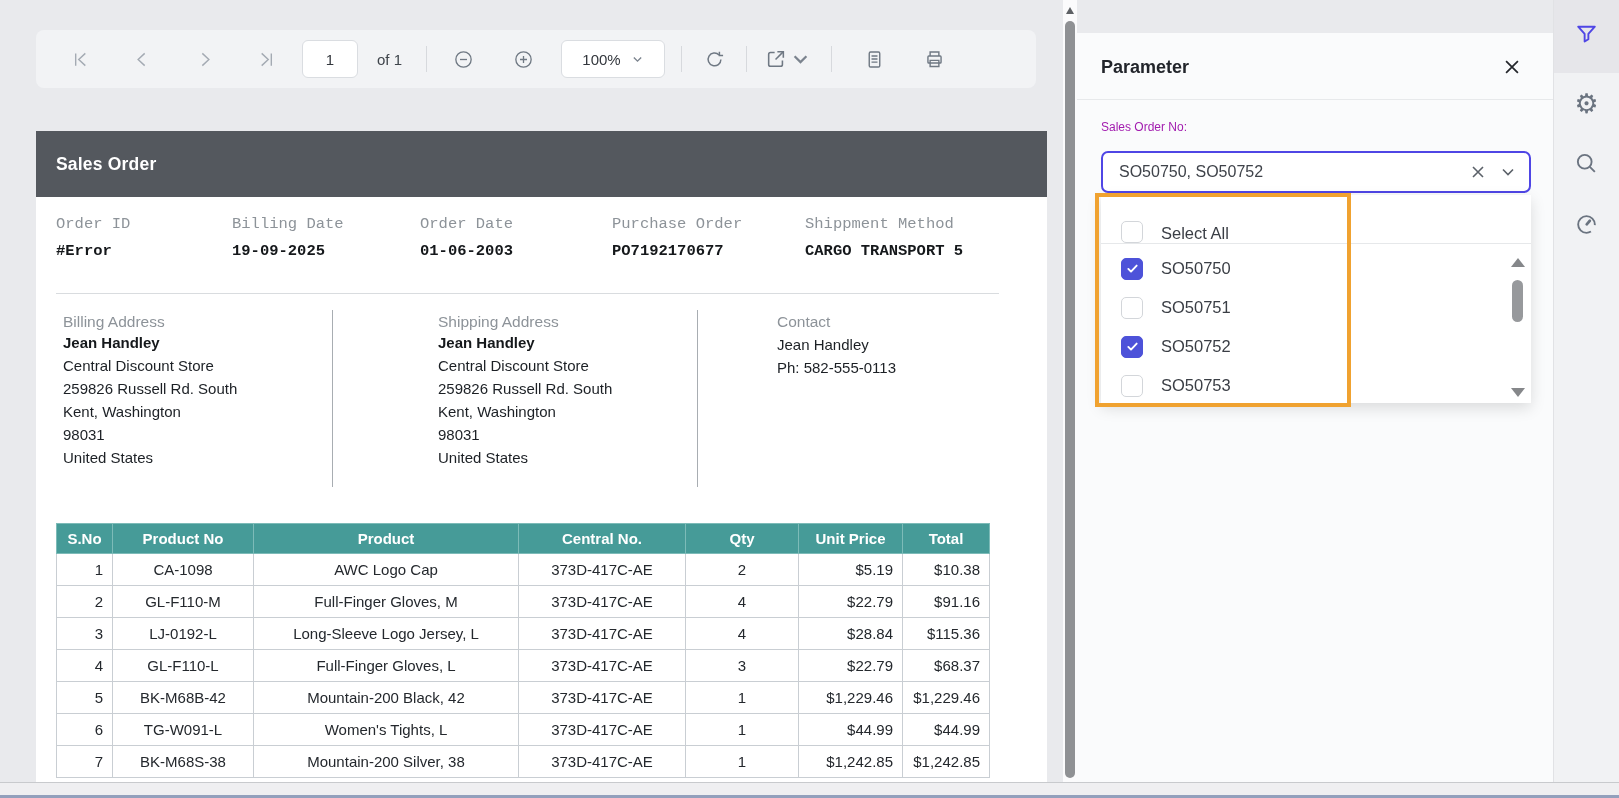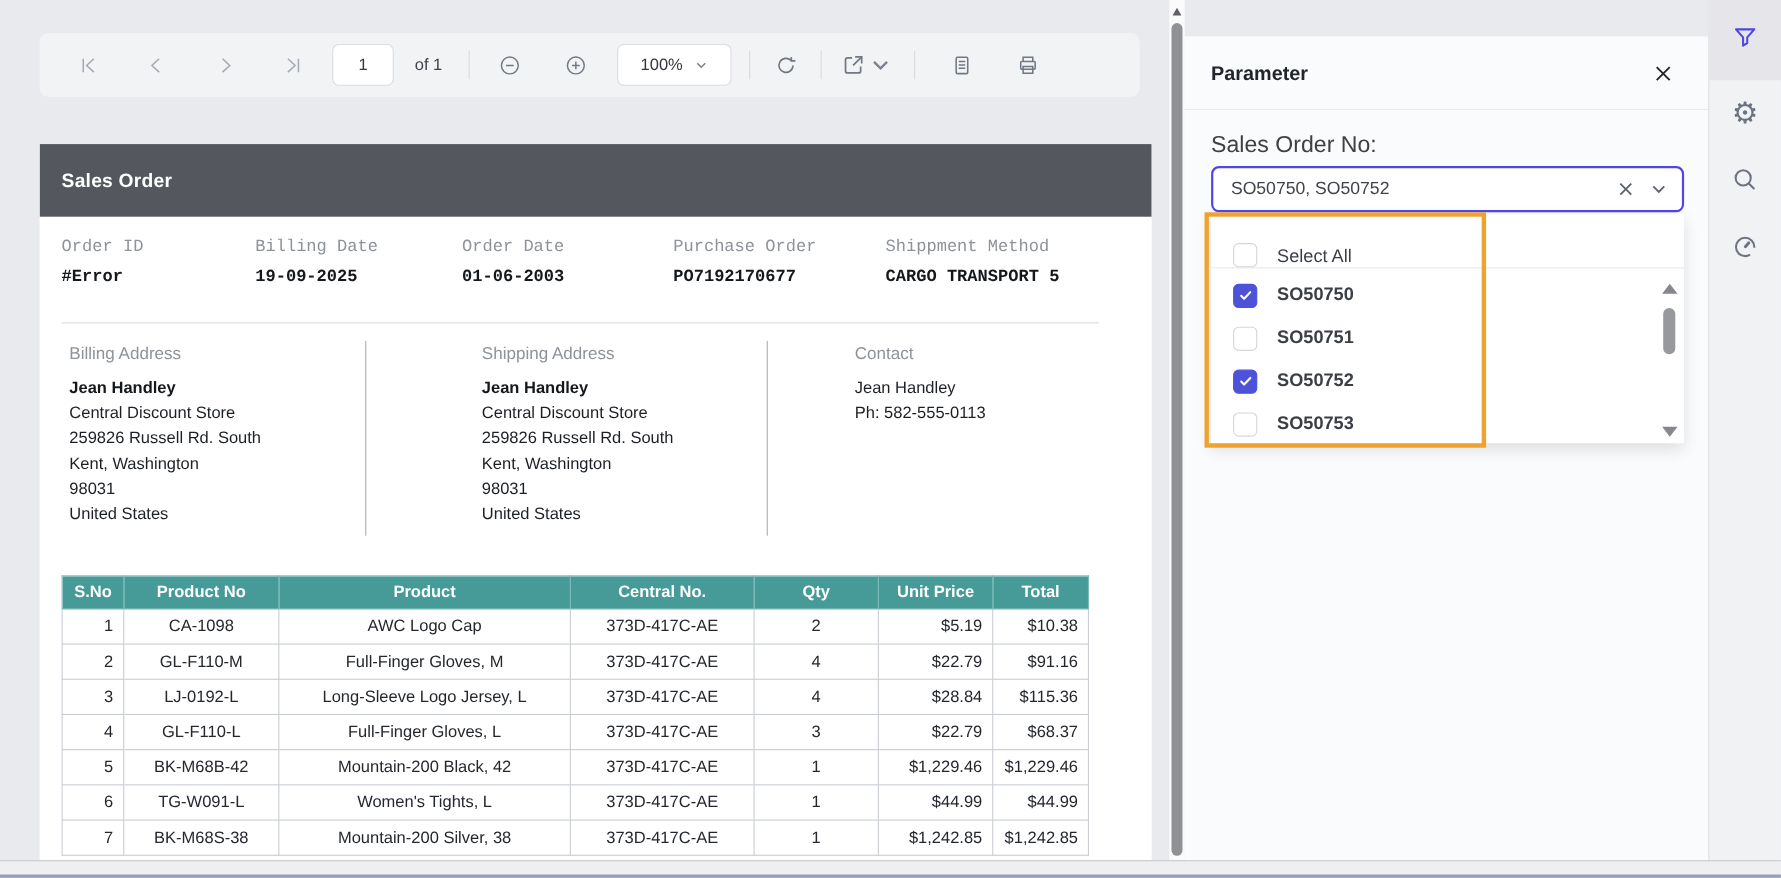--- a/index.html
+++ b/index.html
@@ -32,21 +32,21 @@
     display:flex; align-items:center; padding-left:20px; }
   .band span { color:#fff; font-size:17.5px; font-weight:bold; letter-spacing:.2px; }
 
   .ofield { position:absolute; top:84px;font-family:Liberation Mono, monospace; }
   .ofield .lab { font-size:15.5px; color:#8D9399; margin-bottom:9px; }
   .ofield .val { font-size:15.5px; color:#15181B; font-weight:bold; }
   .hdiv { position:absolute; left:20px; top:162px; width:943px; height:0;
     border-top:1px solid #D9DCDF; }
 
   .addr { position:absolute; top:182px; width:250px; }
-  .addr .lab { font-size:15.5px; color:#8D9399; margin-bottom:10px; }
+  .addr .lab { font-size:15.5px; color:#8D9399; }
   .addr .name { font-size:15px; color:#15181B; font-weight:bold; line-height:23px; }
   .addr .line { font-size:15px; color:#1C2025; line-height:23px; }
   .vdiv { position:absolute; top:179px; height:177px; width:1px; background:#A8ADB2; }
 
   table.items { position:absolute; left:20px; top:392px; width:933px;
     border-collapse:collapse; table-layout:fixed; }
   table.items th { background:#469B98; color:#fff; font-size:15px; font-weight:bold;
     height:30px; border:1px solid #7DBBB8; }
   table.items td { height:32px; font-size:15px; color:#24282D; border:1px solid #C9CED3;
     background:#fff; padding:0 9px; }
@@ -66,35 +66,35 @@
   .bottombar .blue { position:absolute; bottom:0; left:0; width:100%; height:3px; background:#93A0BC; }
 
   
   .panel { position:absolute; left:1077px; top:0; width:476px; height:782px; background:#FAFBFC;margin-top:33px; }
   .panel-head { position:absolute; left:0; top:0; width:100%; height:67px;
     border-bottom:1px solid #E7E9EB; }
   .panel-title { position:absolute; left:24px; top:24px; font-size:18px; font-weight:bold; color:#22252B; }
   .panel-close { position:absolute; right:28px; top:22px; width:26px; height:26px; background:none;
     border:none; cursor:pointer; color:#24272C; }
   .panel-close svg { width:20px; height:20px; }
-  .param-label { position:absolute; left:24px; top:87px; font-size:21px; color:#404040; }
+  .param-label { position:absolute; left:24px; top:87px; font-size:12px; color:#a21caf; }
   .param-input { position:absolute; left:24px; top:118px; width:430px; height:42px;
     background:#fff; border:2px solid #4F46E5; border-radius:7px; display:flex;
     align-items:center; cursor:text; }
   .param-input .val { flex:1; font-size:16px; color:#3F434A; padding-left:16px; }
   .iconbtn { background:none; border:none; cursor:pointer; color:#5B6169;
     display:flex; align-items:center; justify-content:center; width:30px; height:30px; }
   .iconbtn svg { width:16px; height:16px; }
 
   .dropdown { position:absolute; left:24px; top:162px; width:430px; height:208px;
     background:#fff; box-shadow:0 5px 14px rgba(0,0,0,.13); z-index:10; }
   .selall { height:49px; display:flex; align-items:flex-end; padding-left:20px; gap:18px;
     border-bottom:1px solid #E6E8EA; cursor:pointer; }
   .opt { height:39px; display:flex; align-items:center; padding-left:20px; gap:18px; cursor:pointer; }
-  .optlist { padding-top:5px;font-weight:bold; }
+  .optlist { padding-top:5px; }
   .cbox { width:22px; height:22px; border:1px solid #D3D6DA; border-radius:5px; background:#fff;
     flex:0 0 auto; display:flex; align-items:center; justify-content:center; }
   .cbox.checked { background:#4D52D9; border-color:#4D52D9; }
   .cbox svg { width:15px; height:15px; }
   .optlab { font-size:16.5px; color:#3A3E45; }
 
   .dscroll { position:absolute; right:5px; top:55px; width:16px; bottom:4px; }
   .dscroll .up { position:absolute; left:1px; top:8px; width:0; height:0;
     border-left:7px solid transparent; border-right:7px solid transparent;
     border-bottom:9px solid #85878A; }

